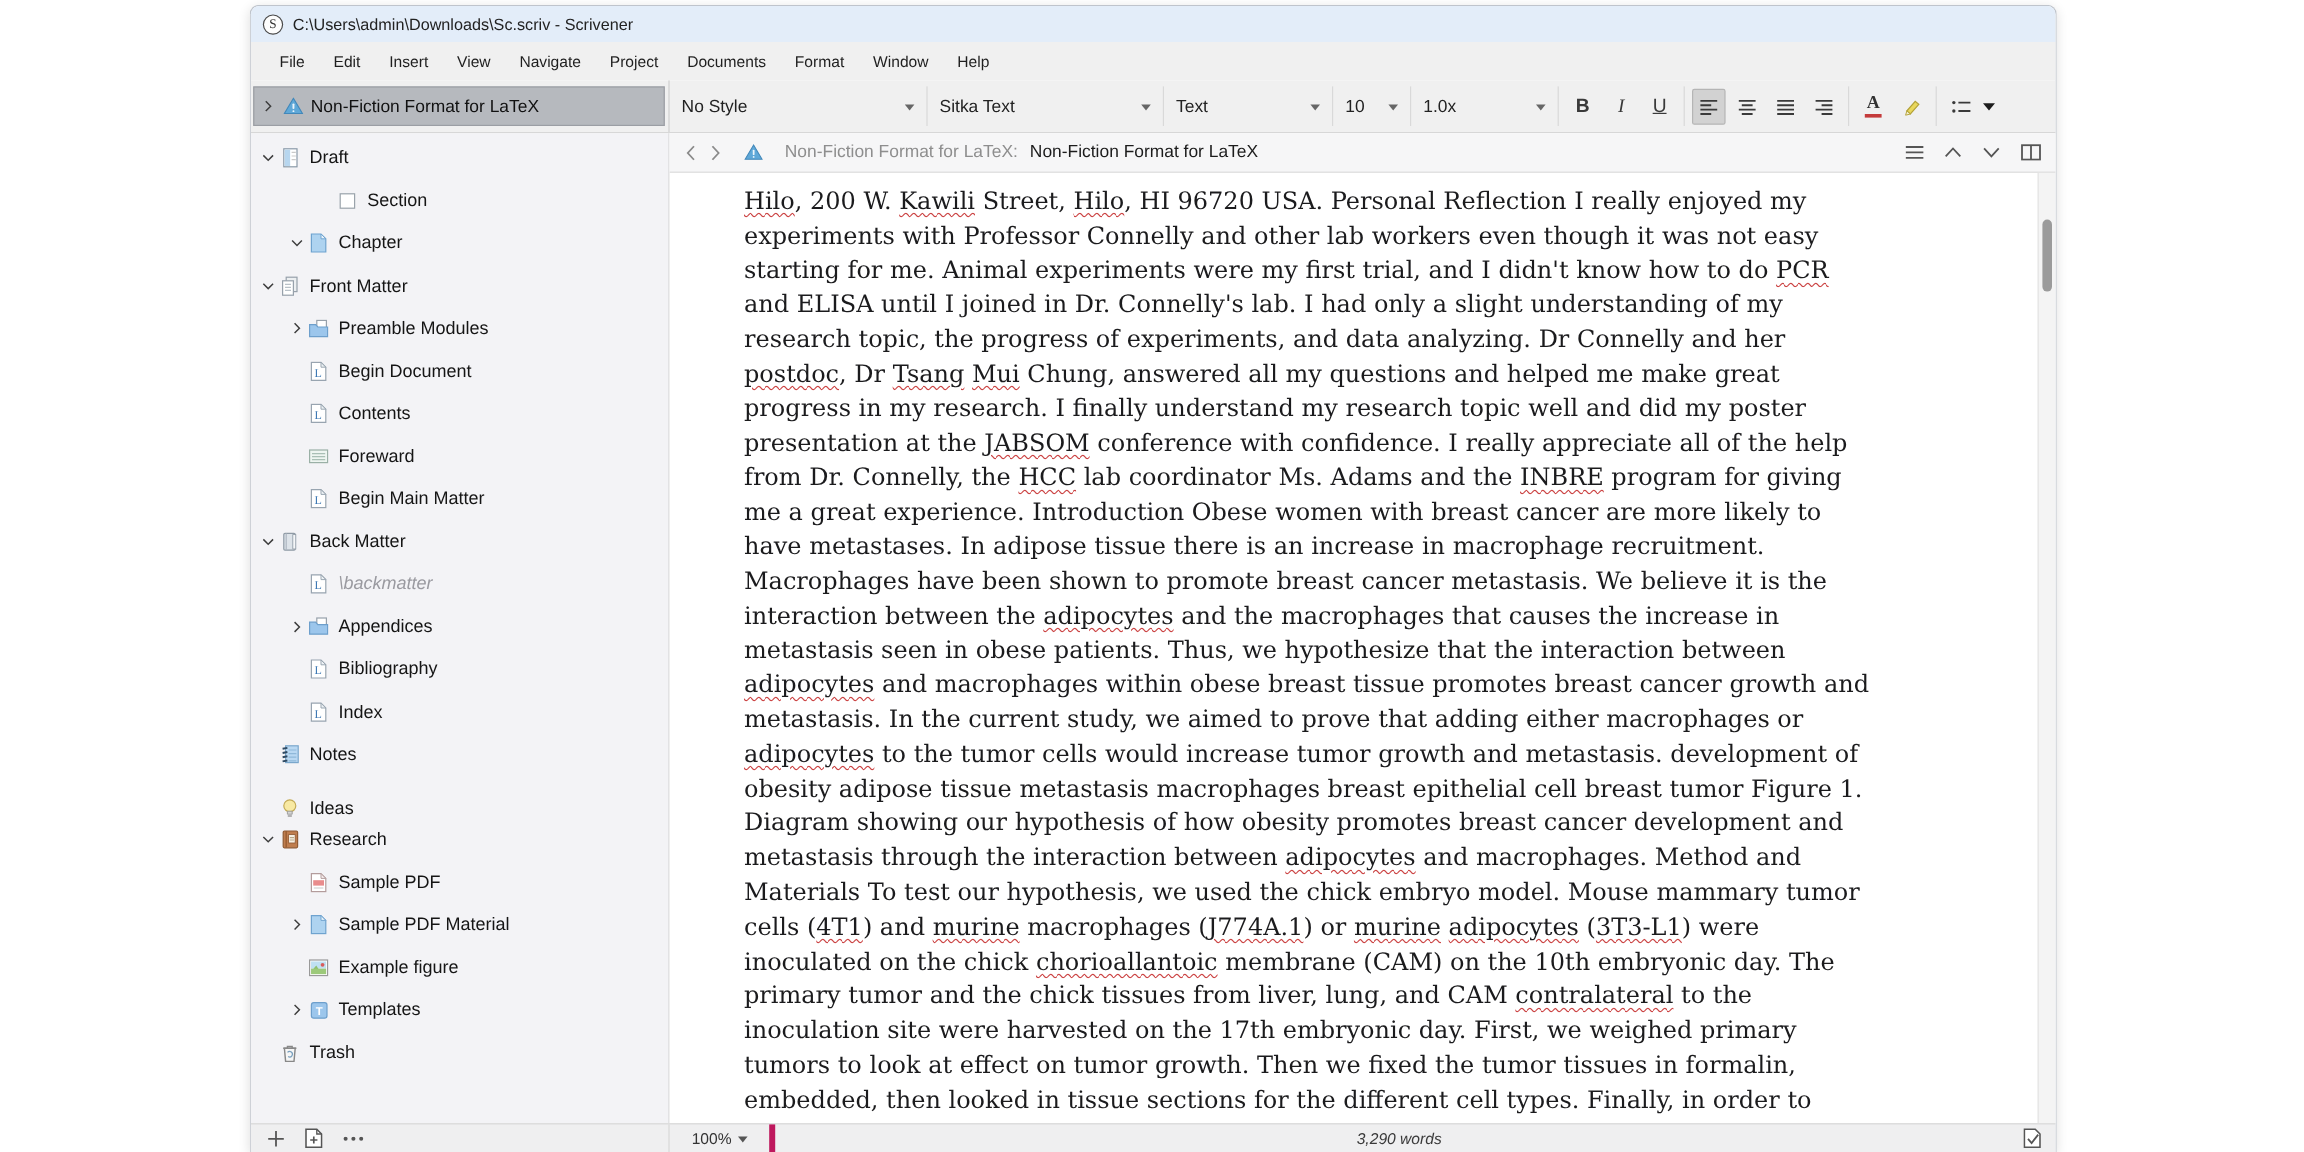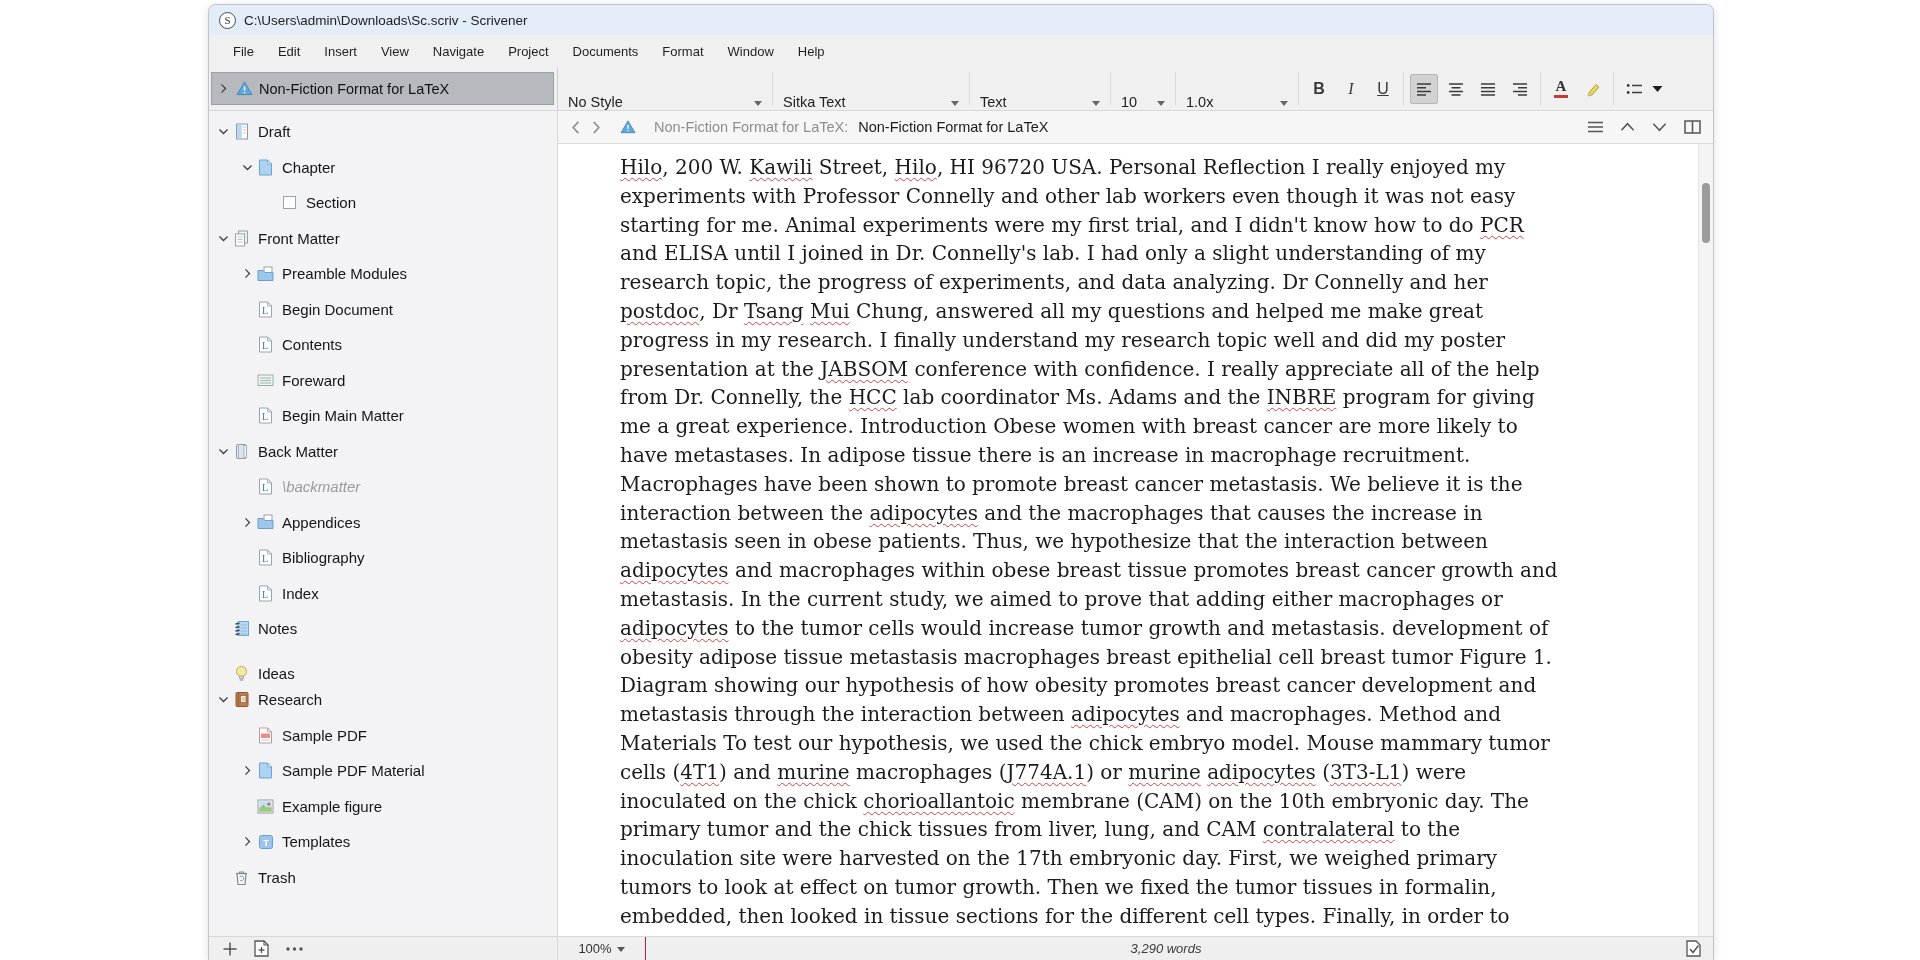--- a/index.html
+++ b/index.html
@@ -17,21 +17,21 @@
 
   
   .menubar { height:32px; background:#f0f0f0; display:flex; align-items:center; padding-left:12px; flex:none; }
   .menubar span { padding:0 12px; font-size:13px; color:#1f1f1f; }
 
   
   .toolbar { height:44px; background:#f0f0f0; border-bottom:1px solid #d7d7d7; display:flex; align-items:stretch; flex:none; }
   .binder-head { width:349px; flex:none; border-right:1px solid #cfcfcf; padding:5px 3px 5px 2px; }
   .binder-sel { height:100%; background:#b6b9be; border:1px solid #9b9ea4; display:flex; align-items:center; gap:6px; padding-left:5px; font-size:14.5px; color:#111; }
   .fmt { flex:1; display:flex; align-items:stretch; }
-  .dd { display:flex; align-items:flex-end; justify-content:space-between; padding:0 10px; font-size:14.5px; color:#222; }
+  .dd { display:flex; align-items:center; justify-content:space-between; padding:0 10px; font-size:14.5px; color:#222; }
   .caret { width:0; height:0; border:4px solid transparent; border-top:5px solid #666; margin-top:5px; }
   .sep { width:1px; background:#d9d9d9; margin:5px 0; flex:none; }
   .tgroup { display:flex; align-items:center; padding:0 6px; gap:4px; }
   .tbtn { width:28px; height:30px; display:flex; align-items:center; justify-content:center; font-size:16px; color:#3a3a3a; border-radius:2px; }
   .tbtn.active { background:#d2d2d2; border:1px solid #b5b5b5; }
   .a-btn { display:flex; flex-direction:column; align-items:center; justify-content:center; width:28px; height:30px; }
   .a-btn .a-glyph { font-size:15px; color:#333; line-height:15px; font-weight:bold; font-family:"Liberation Serif",serif; }
   .a-bar { width:14px; height:3px; background:#c43b3b; margin-top:1px; }
 
   
@@ -54,21 +54,21 @@
     font-family:"DejaVu Serif","Liberation Serif",serif; font-size:20px; line-height:28.8px; color:#1b1b1d; }
   .tline { white-space:nowrap; }
   .sq { text-decoration:underline; text-decoration-style:wavy; text-decoration-color:#cc4545; text-decoration-thickness:1px; text-underline-offset:3px; }
 
   .scrollbar { position:absolute; right:0; top:0; bottom:0; width:15px; background:#f4f4f4; border-left:1px solid #e4e4e4; }
   .thumb { position:absolute; left:3px; top:39px; width:8px; height:60px; background:#9b9b9b; border-radius:4px; }
 
   
   .statusbar { height:24px; background:#efeff0; border-top:1px solid #d8d8d8; display:flex; align-items:center; font-size:13px; color:#333; flex:none; }
   .sb-left { width:349px; flex:none; height:100%; display:flex; align-items:center; gap:17px; padding-left:14px; border-right:1px solid #d8d8d8; }
-  .sb-zoom { width:88px; flex:none; height:100%; display:flex; align-items:center; justify-content:center; gap:5px; border-right:1px solid #be185d; }
+  .sb-zoom { width:88px; flex:none; height:100%; display:flex; align-items:center; justify-content:center; gap:5px; border-right:5px solid #be185d; }
   .sb-zoom .caret { border-top-color:#555; }
   .sb-center { flex:1; text-align:center; color:#3a3a3a;font-style:italic; }
   .sb-right { padding-right:12px; display:flex; align-items:center; }
 
   svg { display:block; }
 </style>
 </head>
 <body>
 
 <div class="window">
@@ -233,42 +233,42 @@
               <rect x="3.2" y="1.7" width="4.6" height="13.6" fill="#b7d6ef"></rect>
               <g stroke="#c9c9c9" stroke-width="1">
                 <line x1="9" y1="4" x2="12.5" y2="4"></line>
                 <line x1="9" y1="7" x2="12.5" y2="7"></line>
                 <line x1="9" y1="10" x2="12.5" y2="10"></line>
               </g>
             </svg>
           </span>
           <span class="lbl">Draft</span>
         </div>
+        <div class="bitem" style="padding-left: 54px;">
+          <span class="chev"></span>
+          <span class="ic">
+            <svg width="15" height="15" viewBox="0 0 15 15">
+              <rect x="1.5" y="1.5" width="12" height="12" fill="#fff" stroke="#9aa3ab"></rect>
+            </svg>
+          </span>
+          <span class="lbl">Section</span>
+        </div>
         <div class="bitem" style="padding-left: 30px;">
           <span class="chev">
             <svg width="13" height="13" viewBox="0 0 16 16">
               <path d="M3 5.5 L8 10.5 L13 5.5" stroke="#3d3d3d" stroke-width="1.5" fill="none"></path>
             </svg>
           </span>
           <span class="ic">
             <svg width="15" height="17" viewBox="0 0 15 17">
               <path d="M1.5 1 H9.5 L13.5 5 V16 H1.5 Z" fill="#aed3f0" stroke="#6fa3cf"></path>
               <path d="M9.5 1 L9.5 5 H13.5 Z" fill="#e8f3fb" stroke="#6fa3cf" stroke-width="0.8"></path>
             </svg>
           </span>
           <span class="lbl">Chapter</span>
-        </div>
-        <div class="bitem" style="padding-left: 54px;">
-          <span class="chev"></span>
-          <span class="ic">
-            <svg width="15" height="15" viewBox="0 0 15 15">
-              <rect x="1.5" y="1.5" width="12" height="12" fill="#fff" stroke="#9aa3ab"></rect>
-            </svg>
-          </span>
-          <span class="lbl">Section</span>
         </div>
         <div class="bitem" style="padding-left: 6px;">
           <span class="chev">
             <svg width="13" height="13" viewBox="0 0 16 16">
               <path d="M3 5.5 L8 10.5 L13 5.5" stroke="#3d3d3d" stroke-width="1.5" fill="none"></path>
             </svg>
           </span>
           <span class="ic">
             <svg width="17" height="17" viewBox="0 0 17 17">
               <rect x="5.5" y="1" width="9" height="12" fill="#eceff1" stroke="#97a1ab"></rect>

